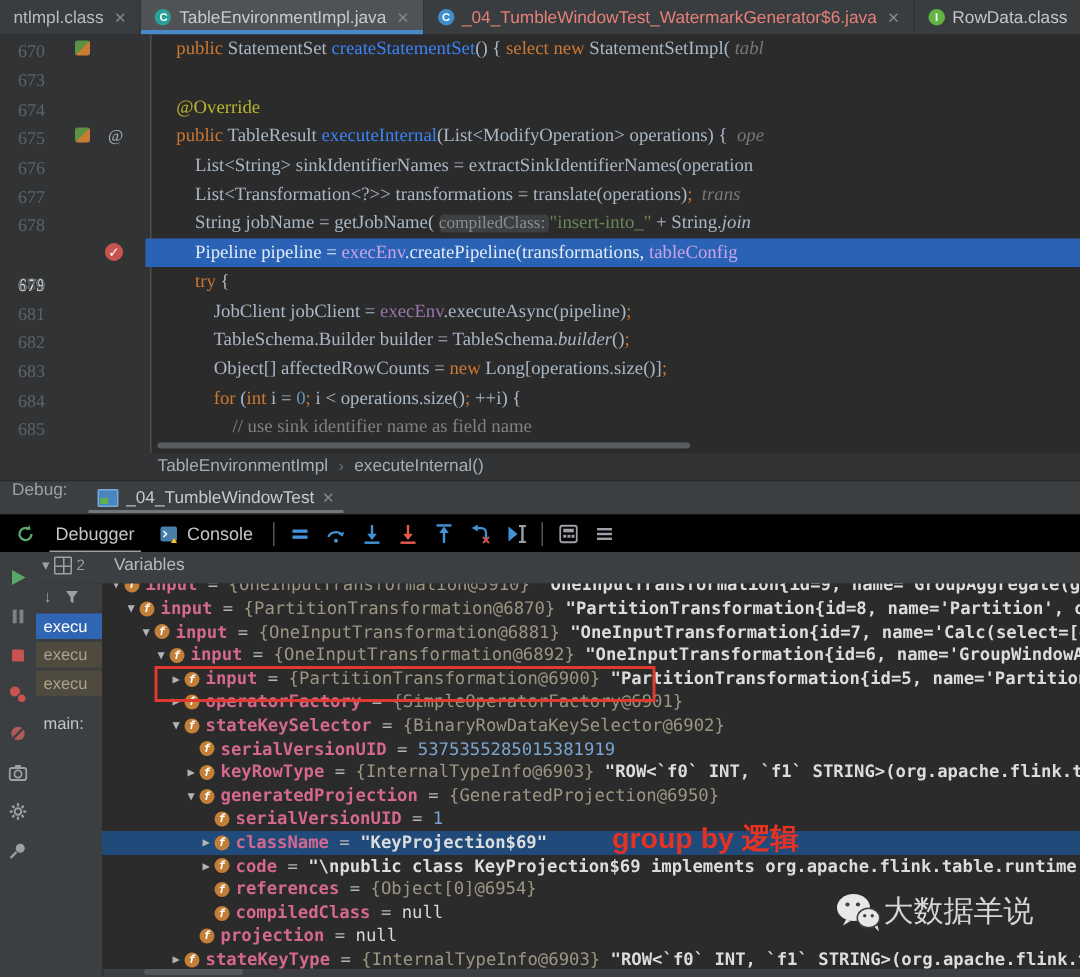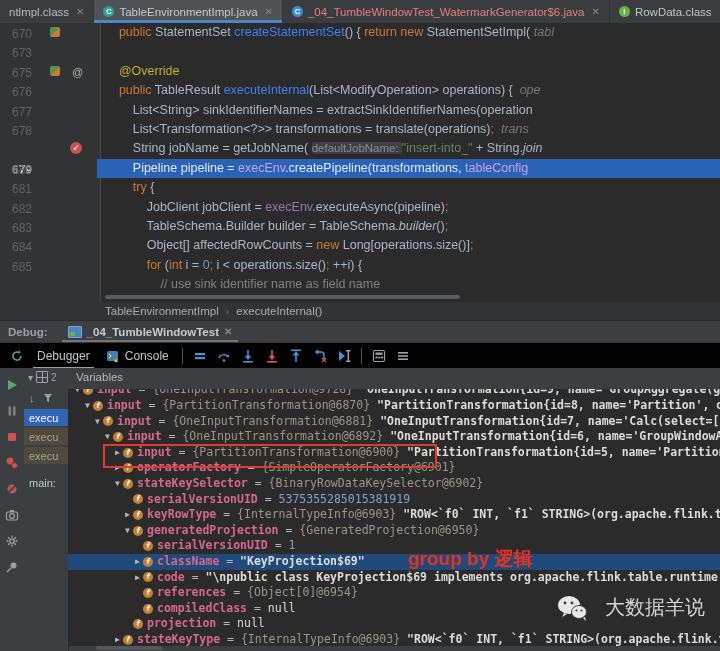--- a/index.html
+++ b/index.html
@@ -12,21 +12,21 @@
   .ftab{display:flex;align-items:center;gap:5px;padding:0 9px;height:23px;font-size:11.5px;
     color:#b9bcbe;white-space:nowrap;position:relative;border-right:1px solid #323537;}
   .ftab.active{background:#4f5355;}
   .ftab.active:after{content:"";position:absolute;left:0;right:0;bottom:0;height:3px;background:#4a88c7;}
   .ftab .fticon{width:11px;height:11px;border-radius:50%;font-size:7.5px;font-weight:bold;color:#fff;
     display:flex;align-items:center;justify-content:center;flex:0 0 auto;}
   .ftab .cls{color:#868a8d;font-size:10px;margin-left:2px;}
 
   
   #editor{position:absolute;left:0;top:23px;width:720px;height:279px;background:#2b2b2b;overflow:hidden;
-    font-family:Liberation Sans, sans-serif;font-size:12.5px;line-height:19.4px;}
+    font-family:Liberation Serif, serif;font-size:12.5px;line-height:19.4px;}
   #gutter{position:absolute;left:0;top:0;width:100px;height:100%;background:#313335;border-right:1px solid #4a4d4f;}
   .gut-row{position:relative;height:19.4px;color:#606366;font-size:12px;}
   .gut-num{position:absolute;left:12px;width:34px;text-align:left;top:2px;}
   .gut-row.cur .gut-num{color:#d8d8d8;font-weight:bold;margin-top:20px;}
   .gicon{position:absolute;top:4px;width:10px;height:10px;}
   .run-marker{left:50px;background:linear-gradient(135deg,#5c9246 50%,#c77d33 50%);border-radius:2px;}
   .at-marker{left:72px;color:#b0b3b8;font-size:11px;top:1px;width:auto;height:auto;}
   .bp-marker{left:70px;width:12px;height:12px;border-radius:50%;background:#c75450;color:#fff;
     font-size:9px;text-align:center;line-height:12px;top:3px;}
   #code{position:absolute;left:101px;top:0;right:0;height:100%;}
@@ -49,21 +49,21 @@
   #ed-hscroll{position:absolute;left:105px;top:272px;width:355px;height:4px;background:#5a5d5f;border-radius:2px;}
 
   
   #crumbs{position:absolute;left:0;top:302px;width:720px;height:19px;background:#313335;
     font-size:11.5px;color:#a7adb5;display:flex;align-items:center;padding-left:105px;box-sizing:border-box;
     border-bottom:1px solid #2a2a2a;}
   #crumbs .sep{color:#6f7479;margin:0 7px;font-size:10px;}
 
   
   #dbghead{position:absolute;left:0;top:321px;width:720px;height:21px;background:#3c3f41;
-    display:flex;align-items:center;font-size:11.5px;color:#9da0a8;font-weight:bold;}
+    display:flex;align-items:flex-start;font-size:11.5px;color:#9da0a8;}
   #dbghead .dlabel{margin-left:8px;}
   #dbgtab{display:flex;align-items:center;gap:5px;margin-left:14px;height:21px;position:relative;padding:0 6px;color:#c7cace;}
   #dbgtab:after{content:"";position:absolute;left:0;right:0;bottom:0;height:2px;background:#72777b;}
   #dbgtab .appicon{width:12px;height:10px;background:#4a86c0;border:1px solid #7aa7d4;border-radius:1px;position:relative;}
   #dbgtab .appicon:after{content:"";position:absolute;left:1px;bottom:1px;width:5px;height:4px;background:#62b543;}
   #dbgtab .cls{color:#868a8d;font-size:10px;}
 
   
   #dbgbar{position:absolute;left:0;top:342px;width:720px;height:26px;background:#000000;border-top:1px solid #333537;
     display:flex;align-items:center;font-size:12px;color:#c3c6c9;}
@@ -102,21 +102,21 @@
   .sg-ref{color:#9c9683;}
   .sg-strv{color:#dcdcdc;font-weight:bold;}
   .sg-numv{color:#7ba4d0;}
   .sg-nullv{color:#d8d8d8;}
   #var-hscroll{position:absolute;left:96px;top:646px;width:66px;height:4px;background:#55585a;border-radius:2px;}
 
   
   #red-box{position:absolute;left:103px;top:444px;width:330px;height:20px;border:2px solid #e03b30;}
   #red-label{position:absolute;left:408px;top:546px;font-size:19px;font-weight:bold;color:#e53222;
     font-family:"Liberation Sans",sans-serif;white-space:nowrap;}
-  #watermark{position:absolute;left:557px;top:594px;display:flex;align-items:center;gap:18px;color:#d6d6d6;
+  #watermark{position:absolute;left:557px;top:594px;display:flex;align-items:center;gap:2px;color:#d6d6d6;
     font-size:20px;white-space:nowrap;}
   svg{display:block;}
 </style>
 </head>
 <body>
 
 <div id="win">
 
   <div id="tabbar">
       <div class="ftab">
@@ -143,20 +143,23 @@
   <div id="editor">
     <div id="gutter">
         <div class="gut-row">
           <span class="gut-num">670</span>
           <span class="gicon run-marker"></span>
         </div>
         <div class="gut-row">
           <span class="gut-num">673</span>
         </div>
         <div class="gut-row">
+          <span class="gut-num">674</span>
+        </div>
+        <div class="gut-row">
           <span class="gut-num">675</span>
           <span class="gicon run-marker"></span>
           <span class="gicon at-marker">@</span>
         </div>
         <div class="gut-row">
           <span class="gut-num">676</span>
         </div>
         <div class="gut-row">
           <span class="gut-num">677</span>
         </div>
@@ -180,27 +183,27 @@
           <span class="gut-num">683</span>
         </div>
         <div class="gut-row">
           <span class="gut-num">684</span>
         </div>
         <div class="gut-row">
           <span class="gut-num">685</span>
         </div>
       </div>
     <div id="code">
-        <div class="cline"><span class="tok-pln">    </span><span class="tok-kw">public </span><span class="tok-pln">StatementSet </span><span class="tok-mth">createStatementSet</span><span class="tok-pln">() { </span><span class="tok-kw">return </span><span class="tok-kw">new </span><span class="tok-pln">StatementSetImpl( </span><span class="tok-hint">tabl</span></div>
+        <div class="cline"><span class="tok-pln">    </span><span class="tok-kw">public </span><span class="tok-pln">StatementSet </span><span class="tok-mth">createStatementSet</span><span class="tok-pln">() { </span><span class="tok-kw">select </span><span class="tok-kw">new </span><span class="tok-pln">StatementSetImpl( </span><span class="tok-hint">tabl</span></div>
         <div class="cline"></div>
         <div class="cline"><span class="tok-pln">    </span><span class="tok-ann">@Override</span></div>
         <div class="cline"><span class="tok-pln">    </span><span class="tok-kw">public </span><span class="tok-pln">TableResult </span><span class="tok-mth">executeInternal</span><span class="tok-pln">(List&lt;ModifyOperation&gt; operations) {  </span><span class="tok-hint">ope</span></div>
         <div class="cline"><span class="tok-pln">        </span><span class="tok-pln">List&lt;String&gt; sinkIdentifierNames = extractSinkIdentifierNames(operation</span></div>
         <div class="cline"><span class="tok-pln">        </span><span class="tok-pln">List&lt;Transformation&lt;?&gt;&gt; transformations = translate(operations)</span><span class="tok-semi">;</span><span class="tok-hint">  trans</span></div>
-        <div class="cline"><span class="tok-pln">        </span><span class="tok-pln">String jobName = getJobName( </span><span class="tok-hintbox">defaultJobName: </span><span class="tok-str">"insert-into_" </span><span class="tok-pln">+ String.</span><span class="tok-itl">join</span></div>
+        <div class="cline"><span class="tok-pln">        </span><span class="tok-pln">String jobName = getJobName( </span><span class="tok-hintbox">compiledClass: </span><span class="tok-str">"insert-into_" </span><span class="tok-pln">+ String.</span><span class="tok-itl">join</span></div>
         <div class="cline exec"><span class="tok-pln">        </span><span class="tok-pln">Pipeline pipeline = </span><span class="tok-fld">execEnv</span><span class="tok-pln">.createPipeline(transformations,</span><span class="tok-fld"> tableConfig</span></div>
         <div class="cline"><span class="tok-pln">        </span><span class="tok-kw">try </span><span class="tok-pln">{</span></div>
         <div class="cline"><span class="tok-pln">            </span><span class="tok-pln">JobClient jobClient = </span><span class="tok-fld">execEnv</span><span class="tok-pln">.executeAsync(pipeline)</span><span class="tok-semi">;</span></div>
         <div class="cline"><span class="tok-pln">            </span><span class="tok-pln">TableSchema.Builder builder = TableSchema.</span><span class="tok-itl">builder</span><span class="tok-pln">()</span><span class="tok-semi">;</span></div>
         <div class="cline"><span class="tok-pln">            </span><span class="tok-pln">Object[] affectedRowCounts = </span><span class="tok-kw">new </span><span class="tok-pln">Long[operations.size()]</span><span class="tok-semi">;</span></div>
         <div class="cline"><span class="tok-pln">            </span><span class="tok-kw">for </span><span class="tok-pln">(</span><span class="tok-kw">int </span><span class="tok-pln">i = </span><span class="tok-num">0</span><span class="tok-semi">;</span><span class="tok-pln"> i &lt; operations.size()</span><span class="tok-semi">;</span><span class="tok-pln"> ++i) {</span></div>
         <div class="cline"><span class="tok-pln">                </span><span class="tok-cmt">// use sink identifier name as field name</span></div>
       </div>
     <div id="ed-hscroll"></div>
   </div>
@@ -377,21 +380,21 @@
           <path d="M1 1h8L6 5v4L4 8V5z" fill="#9da0a8"></path>
         </svg>
     </div>
   <div class="frame-item selected">execu</div>
       <div class="frame-item library">execu</div>
       <div class="frame-item library">execu</div>
       <div class="frame-item plain">main:</div>
     </div>
 
   <div id="vartree">
-      <div class="vrow" style="top: -6.6px; padding-left: 4px;"><span class="varrow">▼</span><span class="vicon">f</span><span class="sg-nm">input</span><span class="sg-eq"> = </span><span class="sg-ref">{OneInputTransformation@9728} </span><span class="sg-strv">"OneInputTransformation{id=9, name='GroupAggregate(groupBy=[dim], window_start</span></div>
+      <div class="vrow" style="top: -6.6px; padding-left: 4px;"><span class="varrow">▼</span><span class="vicon">f</span><span class="sg-nm">input</span><span class="sg-eq"> = </span><span class="sg-ref">{OneInputTransformation@5910} </span><span class="sg-strv">"OneInputTransformation{id=9, name='GroupAggregate(groupBy=[dim], window_start</span></div>
       <div class="vrow" style="top: 9px; padding-left: 14px;"><span class="varrow">▼</span><span class="vicon">f</span><span class="sg-nm">input</span><span class="sg-eq"> = </span><span class="sg-ref">{PartitionTransformation@6870} </span><span class="sg-strv">"PartitionTransformation{id=8, name='Partition', outputType=ROW&lt;`dim` STRING,</span></div>
       <div class="vrow" style="top: 24.6px; padding-left: 24px;"><span class="varrow">▼</span><span class="vicon">f</span><span class="sg-nm">input</span><span class="sg-eq"> = </span><span class="sg-ref">{OneInputTransformation@6881} </span><span class="sg-strv">"OneInputTransformation{id=7, name='Calc(select=[dim, (CAST(CAST(w$start))</span></div>
       <div class="vrow" style="top: 40.2px; padding-left: 34px;"><span class="varrow">▼</span><span class="vicon">f</span><span class="sg-nm">input</span><span class="sg-eq"> = </span><span class="sg-ref">{OneInputTransformation@6892} </span><span class="sg-strv">"OneInputTransformation{id=6, name='GroupWindowAggregate(groupBy=[$</span></div>
       <div class="vrow" style="top: 55.8px; padding-left: 44px;"><span class="varrow">▶</span><span class="vicon">f</span><span class="sg-nm">input</span><span class="sg-eq"> = </span><span class="sg-ref">{PartitionTransformation@6900} </span><span class="sg-strv">"PartitionTransformation{id=5, name='Partition', outputType=ROW&lt;`$f0`</span></div>
       <div class="vrow" style="top: 71.4px; padding-left: 44px;"><span class="varrow">▶</span><span class="vicon">f</span><span class="sg-nm">operatorFactory</span><span class="sg-eq"> = </span><span class="sg-ref">{SimpleOperatorFactory@6901}</span></div>
       <div class="vrow" style="top: 87px; padding-left: 44px;"><span class="varrow">▼</span><span class="vicon">f</span><span class="sg-nm">stateKeySelector</span><span class="sg-eq"> = </span><span class="sg-ref">{BinaryRowDataKeySelector@6902}</span></div>
       <div class="vrow" style="top: 102.6px; padding-left: 54px;"><span class="varrow"></span><span class="vicon">f</span><span class="sg-nm">serialVersionUID</span><span class="sg-eq"> = </span><span class="sg-numv">5375355285015381919</span></div>
       <div class="vrow" style="top: 118.2px; padding-left: 54px;"><span class="varrow">▶</span><span class="vicon">f</span><span class="sg-nm">keyRowType</span><span class="sg-eq"> = </span><span class="sg-ref">{InternalTypeInfo@6903} </span><span class="sg-strv">"ROW&lt;`f0` INT, `f1` STRING&gt;(org.apache.flink.table.data.RowData, org</span></div>
       <div class="vrow" style="top: 133.8px; padding-left: 54px;"><span class="varrow">▼</span><span class="vicon">f</span><span class="sg-nm">generatedProjection</span><span class="sg-eq"> = </span><span class="sg-ref">{GeneratedProjection@6950}</span></div>
       <div class="vrow" style="top: 149.4px; padding-left: 64px;"><span class="varrow"></span><span class="vicon">f</span><span class="sg-nm">serialVersionUID</span><span class="sg-eq"> = </span><span class="sg-numv">1</span></div>

